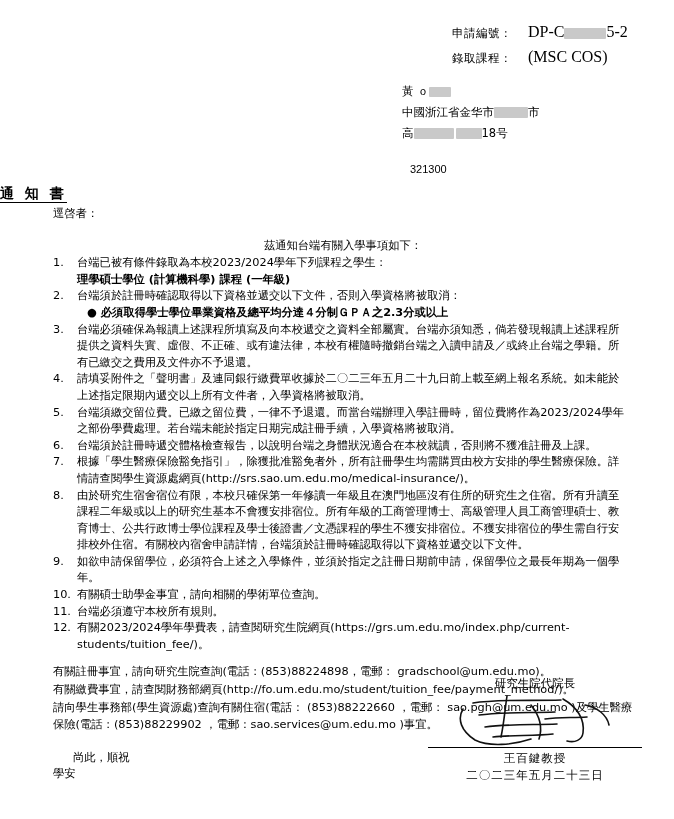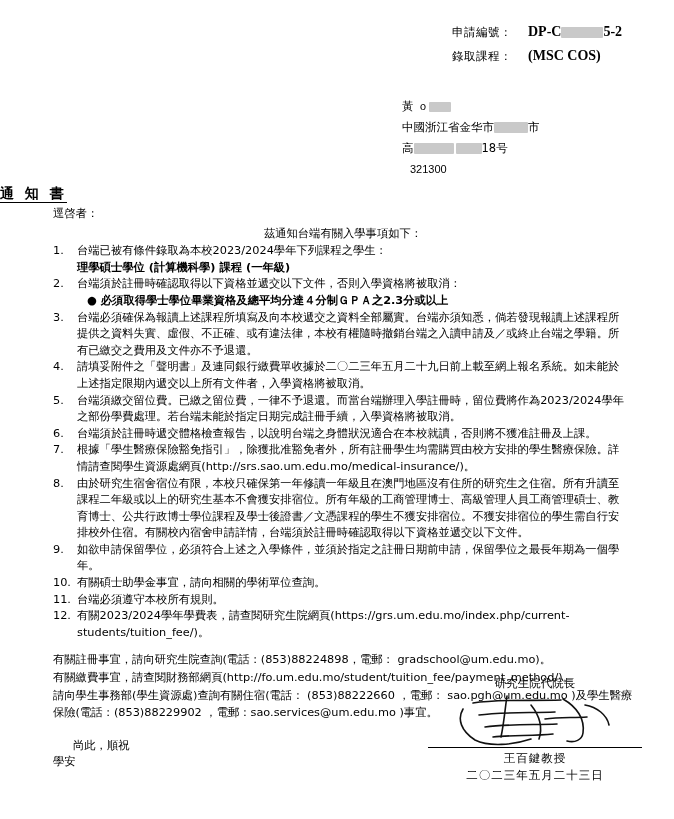--- a/index.html
+++ b/index.html
@@ -35,35 +35,34 @@
     display: flex;
     align-items: baseline;
     white-space: nowrap;
   }
   .header-label {
     width: 76px;
     letter-spacing: 0.5px;
   }
   .header-value {
     font-family: "Liberation Serif", "DejaVu Serif", serif;
-    font-size: 14px;
-    position: relative;
-    font-weight: bold;
+    font-size: 16px;
+    position: relative;
   }
   .redact {
     display: inline-block;
     background: #c9c9c9;
     border-radius: 1px;
     vertical-align: middle;
   }
 
   
   .address-block {
     position: absolute;
-    top: 96px;
+    top: 81px;
     left: 402px;
     font-size: 11.5px;
     line-height: 21px;
   }
   .addr-line { white-space: nowrap; }
   .postal {
     position: absolute;
     top: 163px;
     left: 410px;
     font-family: Liberation Sans, sans-serif;
@@ -87,21 +86,21 @@
 
   
   .body {
     position: absolute;
     top: 206px;
     left: 53px;
     width: 580px;
     font-size: 11.3px;
     line-height: 16.6px;
   }
-  .salutation { margin-bottom: 3px; }
+  .salutation { margin-bottom: 15px; }
   .lead { margin-bottom: 1px; text-align: center; }
 
   ol.items {
     list-style: none;
     margin: 0;
     padding: 0;
   }
   ol.items > li {
     position: relative;
     padding-left: 24px;

